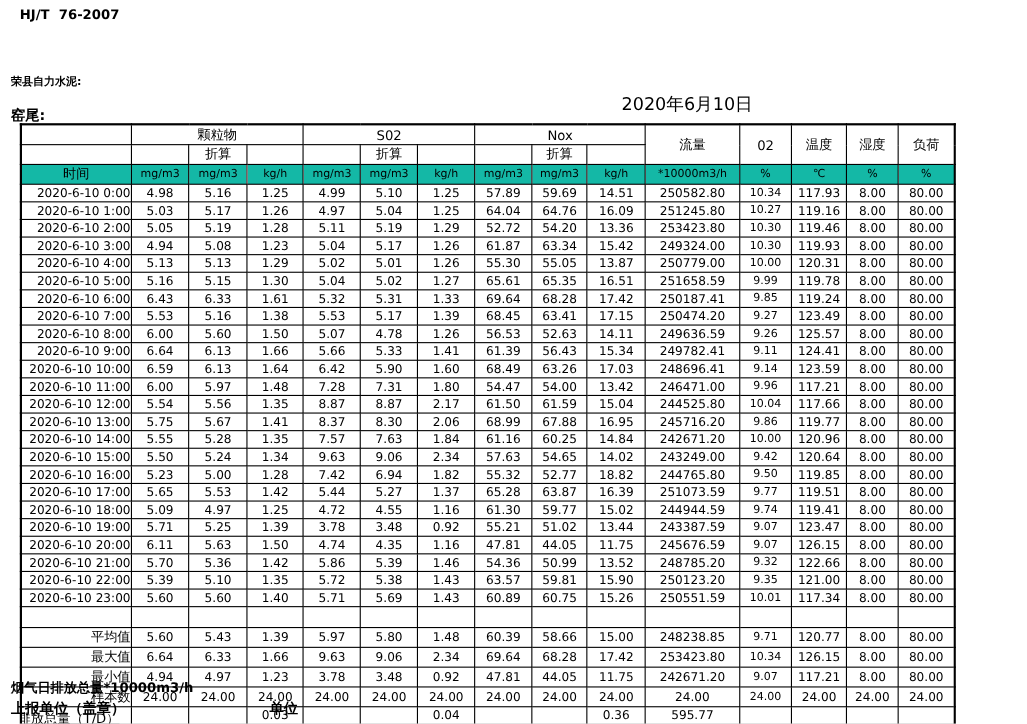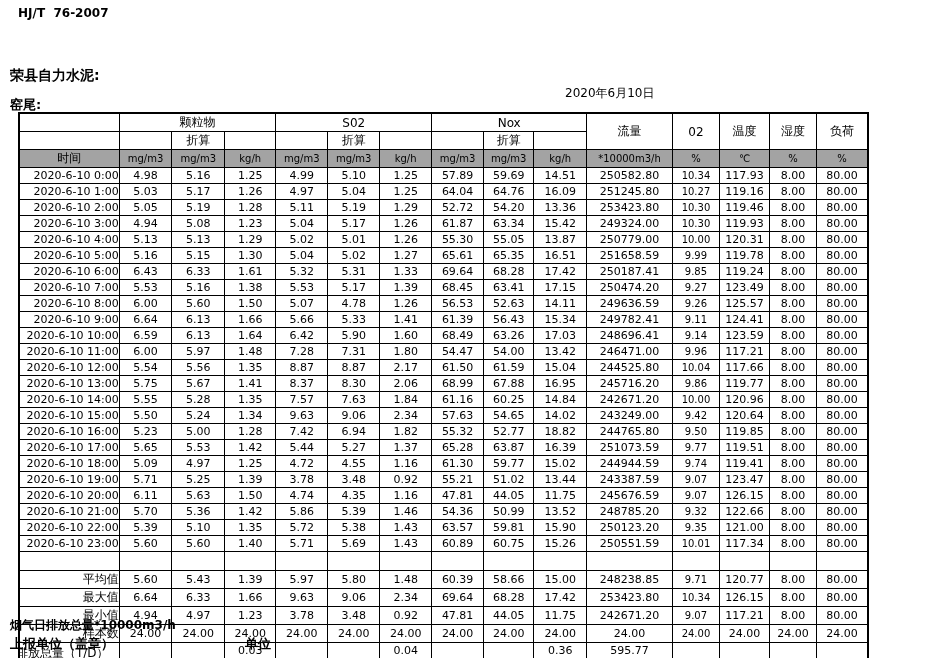--- a/index.html
+++ b/index.html
@@ -1,28 +1,28 @@
 <!DOCTYPE html>
 <html><head>
 <meta charset="utf-8">
 <style>
   html,body{margin:0;padding:0;background:#ffffff;}
   .page{position:relative;width:869px;height:658px;background:#ffffff;overflow:hidden;
         font-family:"DejaVu Sans","Liberation Sans",sans-serif;color:#000;}
   .std-code{position:absolute;left:18px;top:6px;font-size:12px;font-weight:bold;white-space:pre;}
   .title{position:absolute;left:205px;top:24px;font-size:15px;font-weight:bold;letter-spacing:1px;}
-  .company{position:absolute;left:10px;top:67px;font-size:14px;font-weight:bold;}
+  .company{position:absolute;left:10px;top:67px;font-size:10px;font-weight:bold;}
   .location{position:absolute;left:10px;top:96px;font-size:13px;font-weight:bold;}
-  .date{position:absolute;left:565px;top:85px;font-size:12px;text-align:center;}
+  .date{position:absolute;left:565px;top:85px;font-size:16px;text-align:center;}
   table.report{position:absolute;left:18px;top:112px;border-collapse:collapse;table-layout:fixed;
         border:2px solid #000;}
   table.report th, table.report td{border:1px solid #000;padding:0;overflow:hidden;
         font-weight:normal;vertical-align:middle;white-space:nowrap;}
   thead tr.h1 th, thead tr.h2 th{height:14px;font-size:12px;text-align:center;}
-  thead tr.units th{height:16px;font-size:10px;text-align:center;background:#a3a3a3;}
+  thead tr.units th{height:16px;font-size:10px;text-align:center;background:#14b8a6;}
   thead tr.units th.time{font-size:12px;}
   tbody td{height:15px;font-size:11px;text-align:center;}
   td.time{text-align:right;padding-right:3px;}
   th.time, col.c-time{width:100px;}
   .o2col{font-size:10px;}
   tr.spacer td{height:18px;}
   td.sum-label{font-size:12px;text-align:right;padding-right:2px;}
   td.total-label{position:relative;overflow:visible;}
   td.total-label span{position:absolute;left:-16px;top:2px;font-size:12px;
         text-decoration:underline;white-space:nowrap;}

